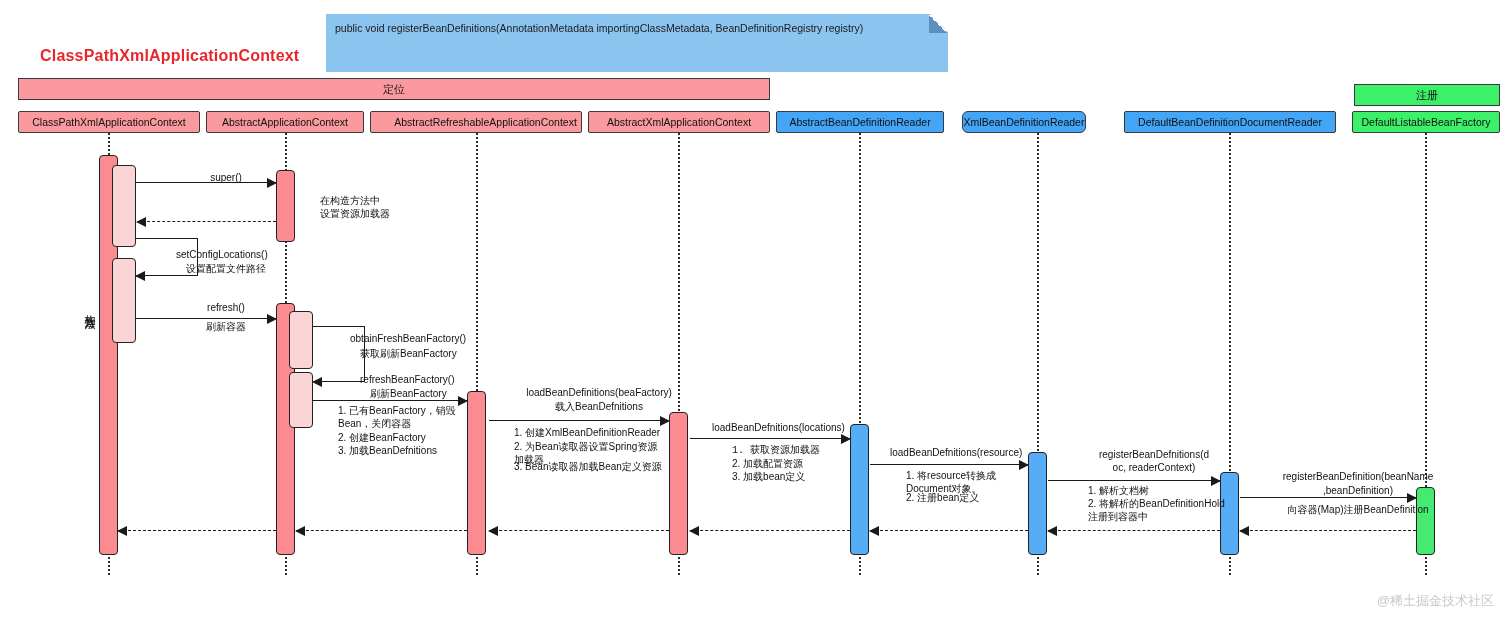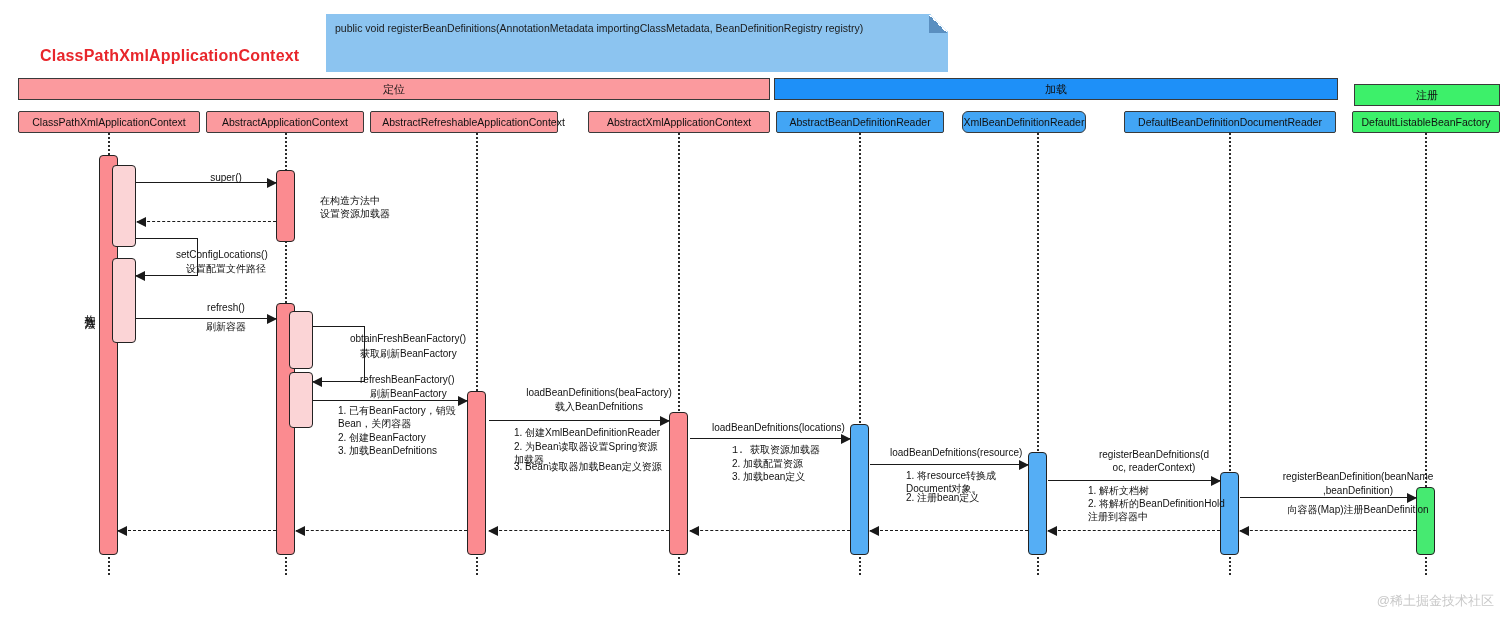--- a/index.html
+++ b/index.html
@@ -81,26 +81,25 @@
 <div class="canvas">
 
   <div class="main-title">ClassPathXmlApplicationContext</div>
 
   <div class="note">
     <div>public void registerBeanDefinitions(AnnotationMetadata importingClassMetadata, BeanDefinitionRegistry registry)</div>
     <div class="fold"></div>
   </div>
 
   <div class="phase locate">定位</div>
-  <div class="phase load">加载</div>
   <div class="phase register">注册</div>
 
   <div class="head red" style="left:18px;width:182px;">ClassPathXmlApplicationContext</div>
   <div class="head red" style="left:206px;width:158px;">AbstractApplicationContext</div>
-  <div class="head red" style="left:370px;width:188px;padding-left:19px;">AbstractRefreshableApplicationContext</div>
+  <div class="head red" style="left:370px;width:212px;padding-left:19px;">AbstractRefreshableApplicationContext</div>
   <div class="head red" style="left:588px;width:182px;">AbstractXmlApplicationContext</div>
   <div class="head blue" style="left:776px;width:168px;">AbstractBeanDefinitionReader</div>
   <div class="head blue" style="left:962px;width:124px;border-radius:6px;">XmlBeanDefinitionReader</div>
   <div class="head blue" style="left:1124px;width:212px;">DefaultBeanDefinitionDocumentReader</div>
   <div class="head green" style="left:1352px;width:148px;">DefaultListableBeanFactory</div>
 
   <div class="lifeline" style="left:108px;height:442px;"></div>
   <div class="lifeline" style="left:285px;height:442px;"></div>
   <div class="lifeline" style="left:476px;height:442px;"></div>
   <div class="lifeline" style="left:678px;height:442px;"></div>

